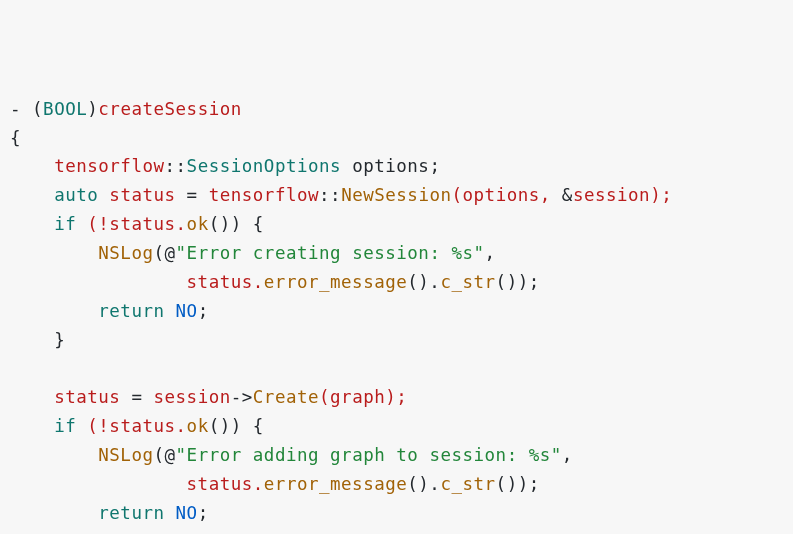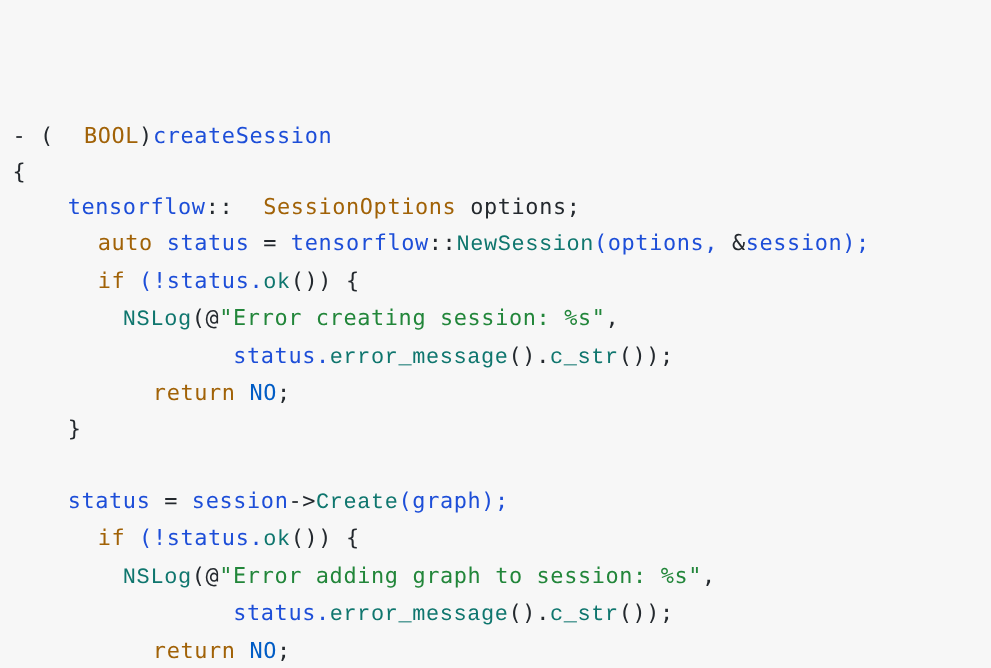--- a/index.html
+++ b/index.html
@@ -7,23 +7,23 @@
     padding: 8px 10px;
     background: #f7f7f7;
     font-family: "Consolas", "Menlo", "DejaVu Sans Mono", "Courier New", monospace;
     font-size: 17.5px;
     line-height: 1.65;
     letter-spacing: 0.5px;
     color: #111;
     white-space: pre;
   }
   .line { display: block; }
-  .kw      { color: #a16207; margin-left: 24px; }  
-  .call    { color: #0f766e; font-family: Liberation Mono, monospace; }  
-  .ident   { color: #1d4ed8; }  
+  .kw      { color: #0f766e; }  
+  .call    { color: #a16207; }  
+  .ident   { color: #b91c1c; }  
   .op      { color: #24292e; }
   .str     { color: #22863a; }  
   .const   { color: #005cc5; margin-top: 40px; }  
   .at      { color: #24292e; }
 </style>
 </head>
 <body>
 
 
 <div id="code-block"><span class="line"><span class="op">- (</span><span class="kw">BOOL</span><span class="op">)</span><span class="ident">createSession</span></span><span class="line"><span class="op">{</span></span><span class="line"><span class="ident">    tensorflow</span><span class="op">::</span><span class="kw">SessionOptions</span><span class="op"> options;</span></span><span class="line"><span class="op">    </span><span class="kw">auto</span><span class="ident"> status </span><span class="op">=</span><span class="ident"> tensorflow</span><span class="op">::</span><span class="call">NewSession</span><span class="ident">(options, </span><span class="op">&amp;</span><span class="ident">session);</span></span><span class="line"><span class="op">    </span><span class="kw">if</span><span class="ident"> (!status.</span><span class="call">ok</span><span class="op">()) {</span></span><span class="line"><span class="op">        </span><span class="call">NSLog</span><span class="op">(</span><span class="at">@</span><span class="str">"Error creating session: %s"</span><span class="op">,</span></span><span class="line"><span class="ident">                status.</span><span class="call">error_message</span><span class="op">().</span><span class="call">c_str</span><span class="op">());</span></span><span class="line"><span class="op">        </span><span class="kw">return</span><span class="op"> </span><span class="const">NO</span><span class="op">;</span></span><span class="line"><span class="op">    }</span></span><span class="line"><span class="op"> </span></span><span class="line"><span class="ident">    status </span><span class="op">=</span><span class="ident"> session</span><span class="op">-&gt;</span><span class="call">Create</span><span class="ident">(graph);</span></span><span class="line"><span class="op">    </span><span class="kw">if</span><span class="ident"> (!status.</span><span class="call">ok</span><span class="op">()) {</span></span><span class="line"><span class="op">        </span><span class="call">NSLog</span><span class="op">(</span><span class="at">@</span><span class="str">"Error adding graph to session: %s"</span><span class="op">,</span></span><span class="line"><span class="ident">                status.</span><span class="call">error_message</span><span class="op">().</span><span class="call">c_str</span><span class="op">());</span></span><span class="line"><span class="op">        </span><span class="kw">return</span><span class="op"> </span><span class="const">NO</span><span class="op">;</span></span><span class="line"><span class="op">    }</span></span></div>

